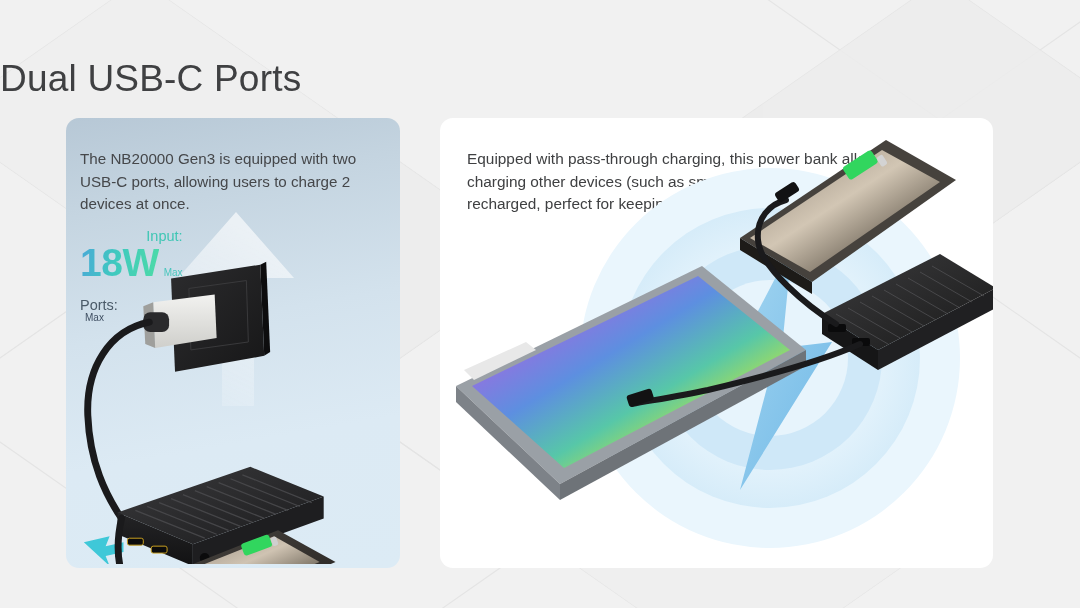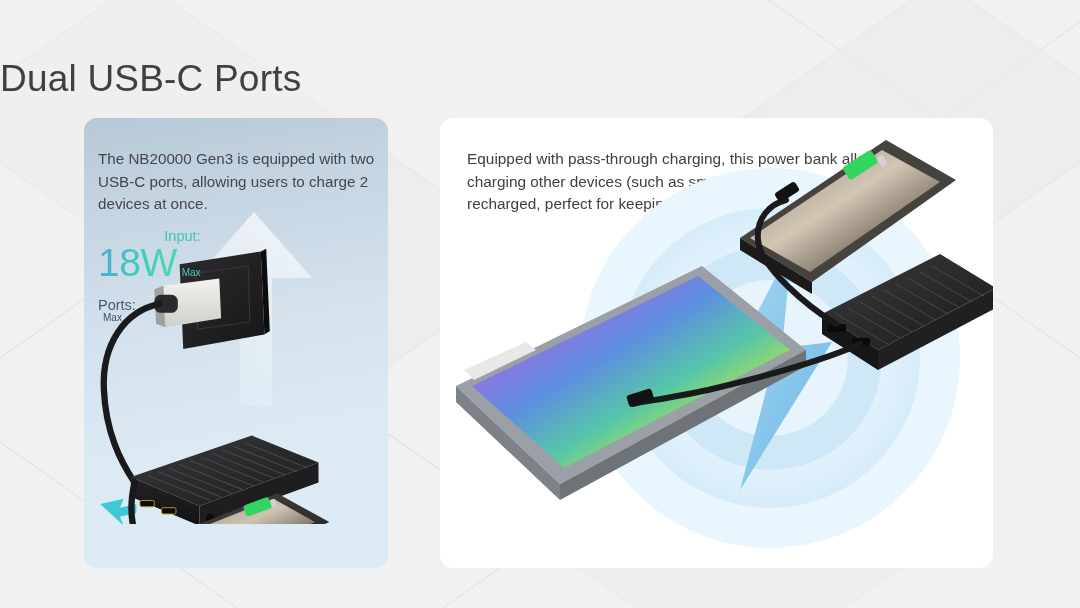--- a/index.html
+++ b/index.html
@@ -20,21 +20,21 @@
     color:#3f4042; letter-spacing:.2px; z-index:5;
   }
 
   
   .cards { position:absolute; top:118px; left:0; width:100%; height:450px; z-index:4; }
 
   .card {
     position:absolute; top:0; border-radius:13px; overflow:hidden;
   }
   .card-left {
-    left:84px; width:304px; height:450px;
+    left:66px; width:334px; height:450px;
     background:linear-gradient(170deg,#b7c8d6 0%, #c4d4e0 18%, #d3e2ed 45%, #dceaf4 70%, #dcebf5 100%);
   }
   .card-right {
     left:440px; width:553px; height:450px; background:#ffffff;
   }
 
   
   .left-body {
     position:absolute; top:30px; left:14px; width:315px;
     font-size:15.2px; line-height:22.5px; color:#45474a;
@@ -43,21 +43,21 @@
   
   .wm-arrow { position:absolute; top:88px; left:96px; z-index:1; opacity:.75; }
 
   .specs { position:absolute; top:110px; left:14px; z-index:3; }
   .spec-block { margin-bottom:14px; }
   .spec-label { font-size:14.5px; font-weight:400; line-height:17px; }
   .spec-label.in  { color:#3fc6b4;text-align:right; }
   .spec-label.out { color:#4a5a68; }
   .spec-valrow { display:flex; align-items:flex-end; margin-top:-2px; }
   .spec-val {
-    font-size:39px; font-weight:400; line-height:40px; letter-spacing:-.5px;
+    font-size:39px; font-weight:700; line-height:40px; letter-spacing:-.5px;
     -webkit-background-clip:text; background-clip:text; color:transparent;
   }
   .spec-val.in  { background-image:linear-gradient(100deg,#4aa8d8 0%,#3fc9bf 45%,#4ddba6 100%); }
   .spec-val.out { background-image:linear-gradient(100deg,#86c0e4 0%,#4d92cf 55%,#2f6fb5 100%); }
   .spec-max { font-size:10px; font-weight:400; padding:0 0 5px 5px; }
   .spec-max.in  { color:#49c6bd; }
   .spec-max.out { color:#3f4f62; }
 
   
   .right-body {

